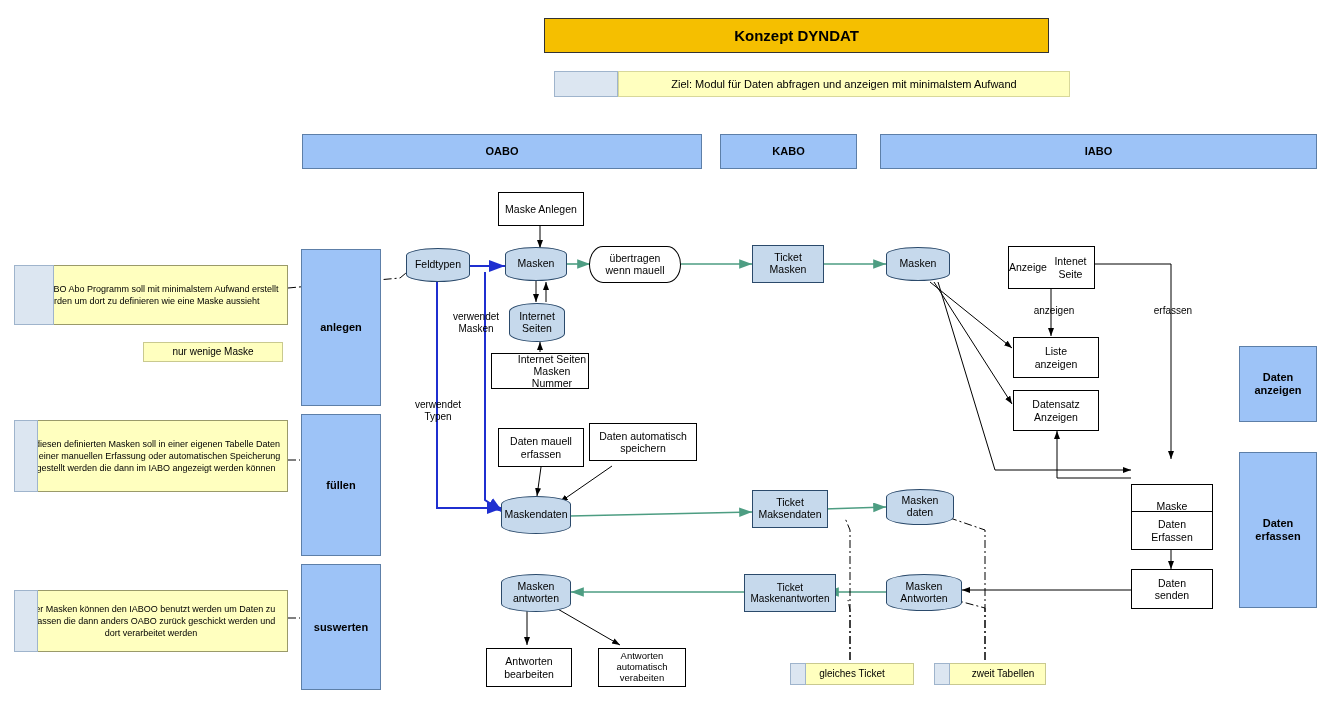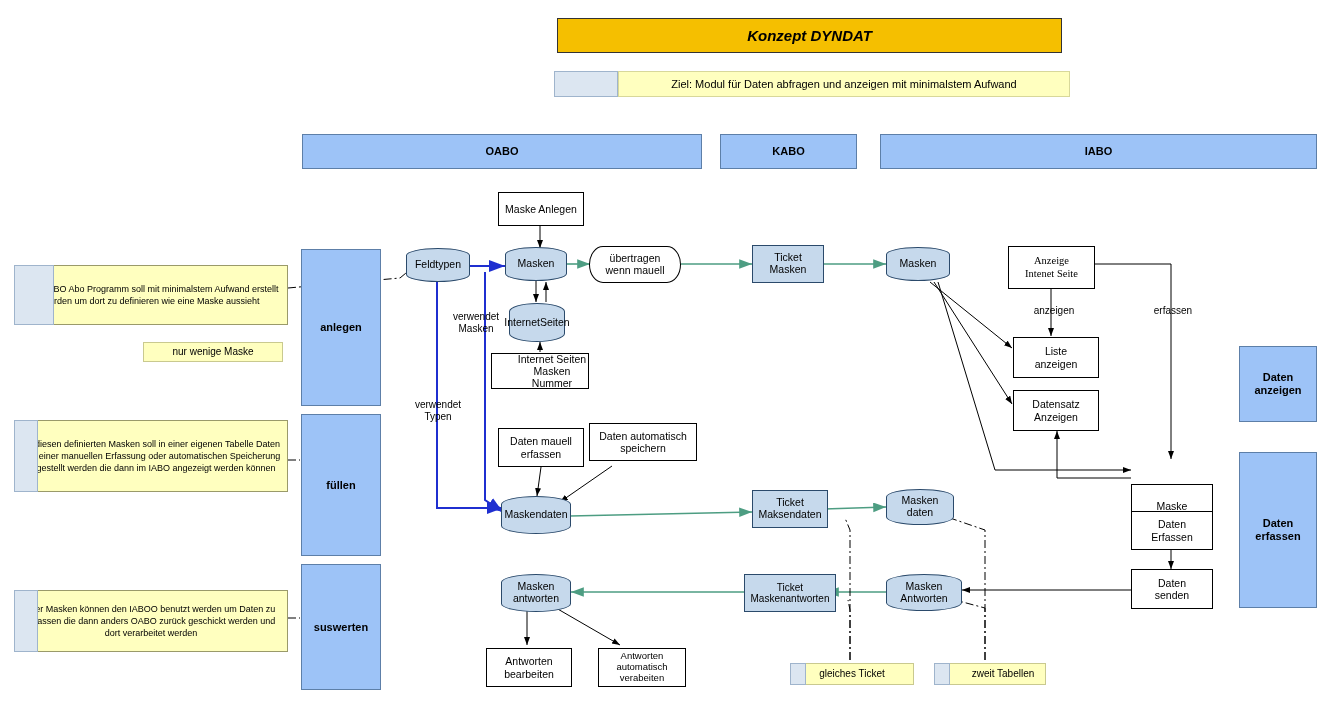--- a/index.html
+++ b/index.html
@@ -98,21 +98,21 @@
   <path d="M288,288 L400,278 L412,268" stroke="#000" stroke-width="1" fill="none" stroke-dasharray="8,3,2,3"></path>
   <path d="M288,460 L300,460" stroke="#000" stroke-width="1" fill="none" stroke-dasharray="8,3,2,3"></path>
   <path d="M288,618 L300,618" stroke="#000" stroke-width="1" fill="none" stroke-dasharray="8,3,2,3"></path>
 
   <path d="M850,660 L850,530 L845,518" stroke="#000" stroke-width="1" fill="none" stroke-dasharray="8,3,2,3"></path>
   <path d="M850,660 L850,610 L848,600" stroke="#000" stroke-width="1" fill="none" stroke-dasharray="8,3,2,3"></path>
   <path d="M985,660 L985,530 L950,518" stroke="#000" stroke-width="1" fill="none" stroke-dasharray="8,3,2,3"></path>
   <path d="M985,660 L985,608 L955,600" stroke="#000" stroke-width="1" fill="none" stroke-dasharray="8,3,2,3"></path>
 </svg>
 
-<div class="node title-box" style="left:557px;top:18px;width:505px;height:35px;font-style:italic;">
+<div class="node title-box" style="left:544px;top:18px;width:505px;height:35px;">
   <span>Konzept DYNDAT</span>
 </div>
 
 <div class="node goal-left" style="left:554px;top:71px;width:64px;height:26px;"></div>
 <div class="node goal-right" style="left:618px;top:71px;width:452px;height:26px;font-size:11px;">
   <span>Ziel: Modul für Daten abfragen und anzeigen mit minimalstem Aufwand</span>
 </div>
 
 <div class="node swim" style="left:302px;top:134px;width:400px;height:35px;">
   <span>OABO</span>
@@ -167,21 +167,21 @@
 </div>
 
 <div class="db" style="left:406px;top:248px;width:64px;height:34px;">
   <span>Feldtypen</span>
 </div>
 
 <div class="db" style="left:505px;top:247px;width:62px;height:34px;">
   <span>Masken</span>
 </div>
 
-<div class="db" style="left:509px;top:303px;width:56px;height:39px;flex-direction:row;">
+<div class="db" style="left:509px;top:303px;width:56px;height:39px;flex-direction:column;">
   <span>Internet</span>
   <span>Seiten</span>
 </div>
 
 <div class="node rect" style="left:491px;top:353px;width:98px;height:36px;flex-direction:column;padding-left:24px;">
   <span>Internet Seiten</span>
   <span>Masken Nummer</span>
 </div>
 
 <div class="hexish" style="left:589px;top:246px;width:92px;height:37px;flex-direction:column;">
@@ -191,21 +191,21 @@
 
 <div class="para" style="left:752px;top:245px;width:72px;height:38px;flex-direction:column;">
   <span>Ticket</span>
   <span>Masken</span>
 </div>
 
 <div class="db" style="left:886px;top:247px;width:64px;height:34px;">
   <span>Masken</span>
 </div>
 
-<div class="node rect" style="left:1008px;top:246px;width:87px;height:43px;flex-direction:column;font-family:Liberation Serif, serif;">
+<div class="node rect" style="left:1008px;top:246px;width:87px;height:43px;">
   <span>Anzeige</span>
   <span>Intenet Seite</span>
 </div>
 
 <div class="node rect" style="left:1013px;top:337px;width:86px;height:41px;flex-direction:column;">
   <span>Liste</span>
   <span>anzeigen</span>
 </div>
 
 <div class="node rect" style="left:1013px;top:390px;width:86px;height:41px;flex-direction:column;">

